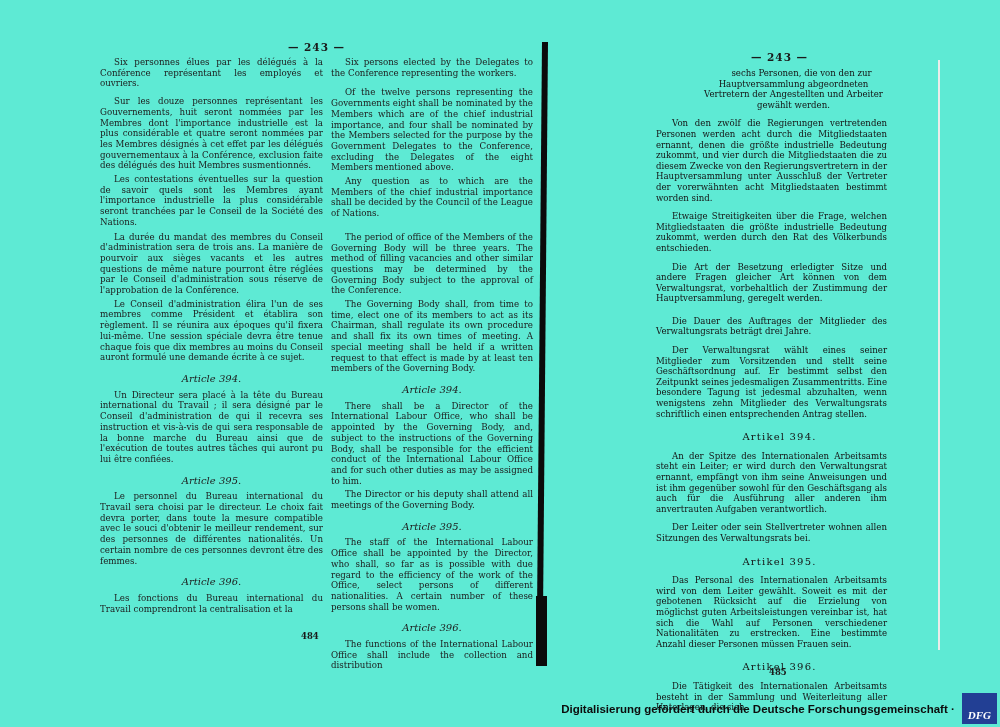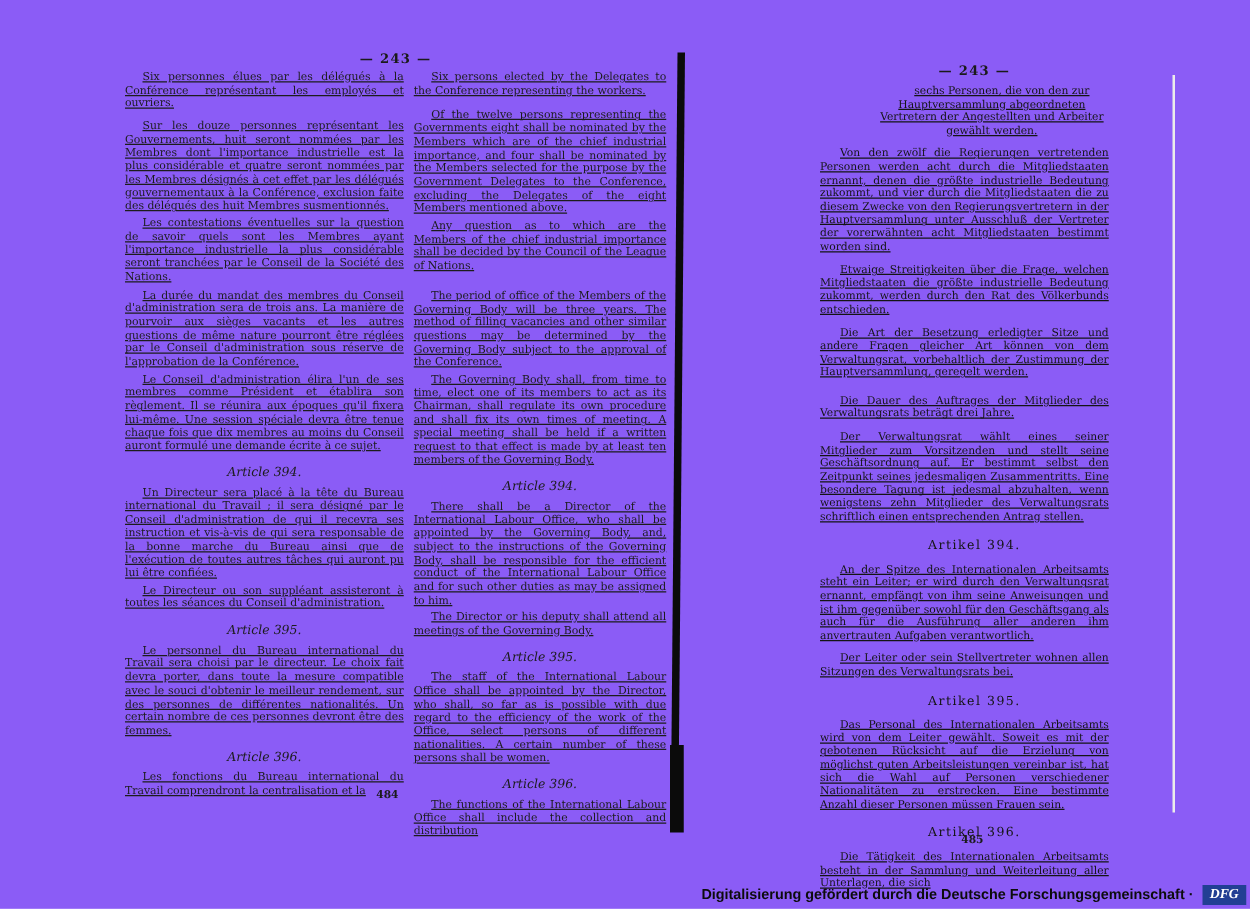--- a/index.html
+++ b/index.html
@@ -1,24 +1,24 @@
 <!DOCTYPE html>
 <html><head>
 <meta charset="utf-8">
 <style>
   html,body{margin:0;padding:0;}
   body{width:1000px;height:727px;background:#ffffff;font-family:"DejaVu Serif", serif;}
-  .scan{position:relative;width:1000px;height:727px;background:#8b5cf6;overflow:hidden;}
+  .scan{position:relative;width:1000px;height:727px;background:#5eead4;overflow:hidden;}
 
   .col{position:absolute;font-size:8.7px;line-height:10.7px;color:#1c1c1c;}
   #col-fr{left:100px;top:57px;width:223px;}
   #col-en{left:331px;top:57px;width:202px;}
   #col-de{left:656px;top:68px;width:247px;font-size:8.6px;line-height:10.6px;color:#141414;}
 
-  .para{text-align:justify;text-indent:14px;margin:0 0 3px 0;text-decoration:underline;}
+  .para{text-align:justify;text-indent:14px;margin:0 0 3px 0;}
   #col-fr .para[data-idx="1"]{margin-top:7px;}
   #col-fr .para[data-idx="3"]{margin-top:4px;}
   #col-en .para[data-idx="1"]{margin-top:9px;}
   #col-en .para[data-idx="3"]{margin-top:13px;}
   #col-en .para[data-idx="4"]{margin-top:0;}
   #col-de .para{margin:0 16px 8px 0;text-indent:16px;}
   #col-de .para[data-idx="2"]{margin-top:6px;}
   #col-de .para[data-idx="3"]{margin-top:12px;}
   #col-de .para[data-idx="5"]{margin-top:6px;}
   #col-de .para[data-idx="8"]{margin-top:4px;}
@@ -34,38 +34,37 @@
   .pagenum{position:absolute;font-weight:bold;font-size:8.5px;color:#1a1a1a;}
   .pagenum.left{left:301px;top:631px;}
   .pagenum.right{left:769px;top:651px;margin-top:16px;}
 
   .gutter{position:absolute;left:542px;top:42px;width:6px;height:560px;background:#0b0b0b;transform:rotate(0.5deg);transform-origin:top center;}
   .gutter-base{position:absolute;left:536px;top:596px;width:11px;height:70px;background:#0b0b0b;}
   .fold-line{position:absolute;left:938px;top:60px;width:2px;height:590px;background:#ececea;}
 
   .footer{position:absolute;right:3px;bottom:3px;display:flex;align-items:center;gap:7px;font-family:"Liberation Sans", sans-serif;}
   .credit{font-weight:bold;font-size:11.5px;color:#0c0c0c;}
-  .dfg{background:#223f94;color:#ffffff;font-weight:bold;font-style:italic;font-size:11px;line-height:13px;padding:1px 6px 2px 6px;font-family:"Liberation Serif", serif;}
+  .dfg{background:#223f94;color:#ffffff;font-weight:bold;font-style:italic;font-size:11px;line-height:13px;padding:16px 6px 2px 6px;font-family:"Liberation Serif", serif;}
 </style>
 </head>
 <body>
 
 <div class="scan">
   <div class="page-header left">— 243 —</div>
   <div class="page-header right">— 243 —</div>
 
   <div id="col-fr" class="col">
       <div class="para" data-idx="0">Six personnes élues par les délégués à la Conférence représentant les employés et ouvriers.</div>
       <div class="para" data-idx="1">Sur les douze personnes représentant les Gouvernements, huit seront nommées par les Membres dont l'importance industrielle est la plus considérable et quatre seront nommées par les Membres désignés à cet effet par les délégués gouvernementaux à la Conférence, exclusion faite des délégués des huit Membres susmentionnés.</div>
       <div class="para" data-idx="2">Les contestations éventuelles sur la question de savoir quels sont les Membres ayant l'importance industrielle la plus considérable seront tranchées par le Conseil de la Société des Nations.</div>
       <div class="para" data-idx="3">La durée du mandat des membres du Conseil d'administration sera de trois ans. La manière de pourvoir aux sièges vacants et les autres questions de même nature pourront être réglées par le Conseil d'administration sous réserve de l'approbation de la Conférence.</div>
       <div class="para" data-idx="4">Le Conseil d'administration élira l'un de ses membres comme Président et établira son règlement. Il se réunira aux époques qu'il fixera lui-même. Une session spéciale devra être tenue chaque fois que dix membres au moins du Conseil auront formulé une demande écrite à ce sujet.</div>
       <div class="art" data-idx="5">Article 394.</div>
       <div class="para" data-idx="6">Un Directeur sera placé à la tête du Bureau international du Travail ; il sera désigné par le Conseil d'administration de qui il recevra ses instruction et vis-à-vis de qui sera responsable de la bonne marche du Bureau ainsi que de l'exécution de toutes autres tâches qui auront pu lui être confiées.</div>
-      <div class="para" data-idx="7">Le Directeur ou son suppléant assisteront à toutes les séances du Conseil d'administration.</div>
       <div class="art" data-idx="8">Article 395.</div>
       <div class="para" data-idx="9">Le personnel du Bureau international du Travail sera choisi par le directeur. Le choix fait devra porter, dans toute la mesure compatible avec le souci d'obtenir le meilleur rendement, sur des personnes de différentes nationalités. Un certain nombre de ces personnes devront être des femmes.</div>
       <div class="art" data-idx="10">Article 396.</div>
       <div class="para" data-idx="11">Les fonctions du Bureau international du Travail comprendront la centralisation et la</div>
     </div>
   <div id="col-en" class="col">
       <div class="para" data-idx="0">Six persons elected by the Delegates to the Conference representing the workers.</div>
       <div class="para" data-idx="1">Of the twelve persons representing the Governments eight shall be nominated by the Members which are of the chief industrial importance, and four shall be nominated by the Members selected for the purpose by the Government Delegates to the Conference, excluding the Delegates of the eight Members mentioned above.</div>
       <div class="para" data-idx="2">Any question as to which are the Members of the chief industrial importance shall be decided by the Council of the League of Nations.</div>
       <div class="para" data-idx="3">The period of office of the Members of the Governing Body will be three years. The method of filling vacancies and other similar questions may be determined by the Governing Body subject to the approval of the Conference.</div>

